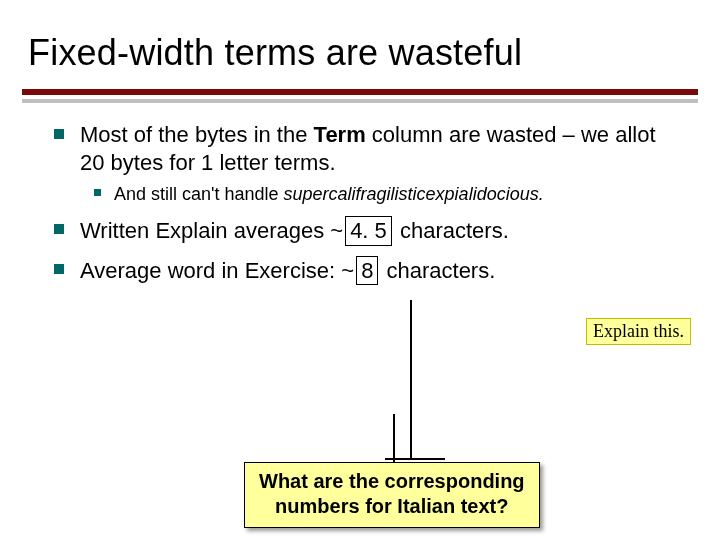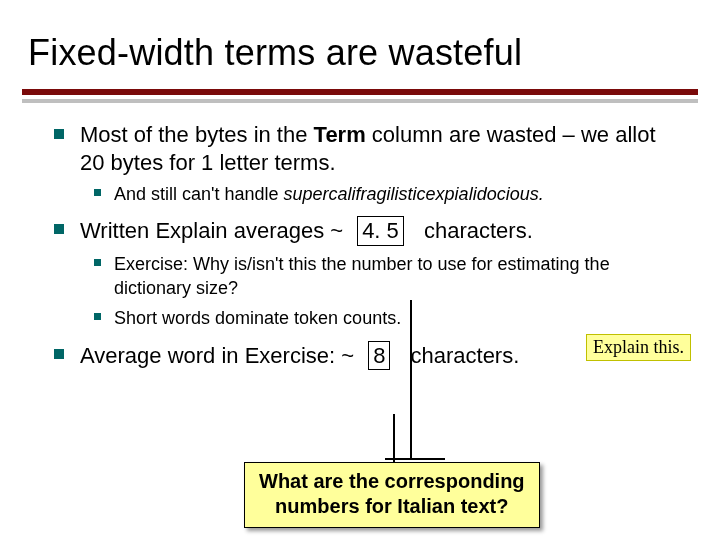--- a/index.html
+++ b/index.html
@@ -79,39 +79,39 @@
   .term-strong {
     font-weight: 700;
   }
   .italic-word {
     font-style: italic;
   }
   .boxed {
     display: inline-block;
     border: 1px solid #000;
     padding: 0 4px;
-    margin: 0 14px;
+    margin: 0 2px;
   }
   .callout-bottom {
     position: absolute;
     left: 244px;
     top: 462px;
     background: #ffff9b;
     border: 1px solid #000;
     box-shadow: 3px 3px 4px rgba(0,0,0,0.4);
     padding: 6px 14px 8px 14px;
     font-size: 20px;
     text-align: center;
     line-height: 1.25;
     font-weight: bold;
   }
   .callout-right {
     position: absolute;
     left: 586px;
-    top: 334px;
+    top: 318px;
     font-family: "Georgia", "Times New Roman", serif;
     font-size: 18px;
     color: #000;
     background: #ffff9b;
     border: 1px solid #c0c000;
     padding: 2px 6px;
   }
   
   .connector-vert {
     position: absolute;
@@ -154,24 +154,20 @@
       <span>Most of the bytes in the </span><span class="term-strong">Term</span><span> column are wasted – we allot 20 bytes for 1 letter terms.</span>
       <ul class="inner">
         <li>
           <span>And still can't handle </span><span class="italic-word">supercalifragilisticexpialidocious.</span>
         </li>
       </ul>
     </li>
 
     <li>
       <span>Written Explain averages ~</span><span class="boxed">4. 5</span><span> characters.</span>
-      <ul class="inner">
-        <li>Exercise: Why is/isn't this the number to use for estimating the dictionary size?</li>
-        <li>Short words dominate token counts.</li>
-      </ul>
     </li>
 
     <li>
       <span>Average word in Exercise: ~</span><span class="boxed">8</span><span> characters.</span>
     </li>
 
   </ul>
 
   <div class="connector-vert"></div>
   <div class="connector2-vert"></div>

